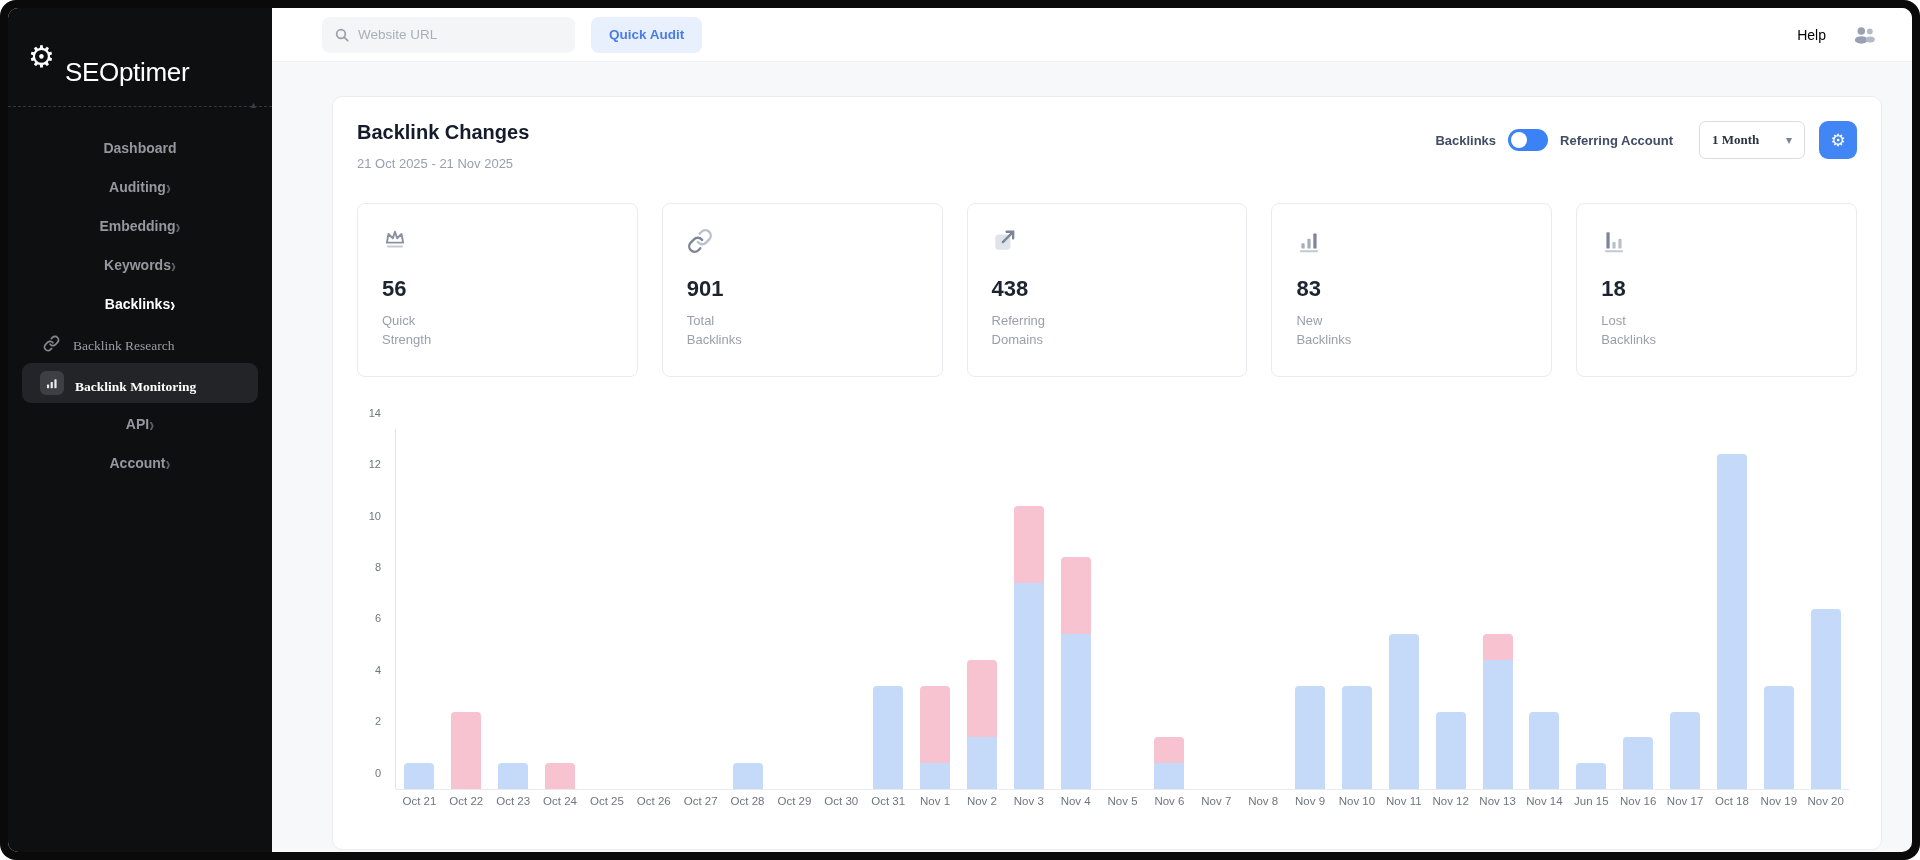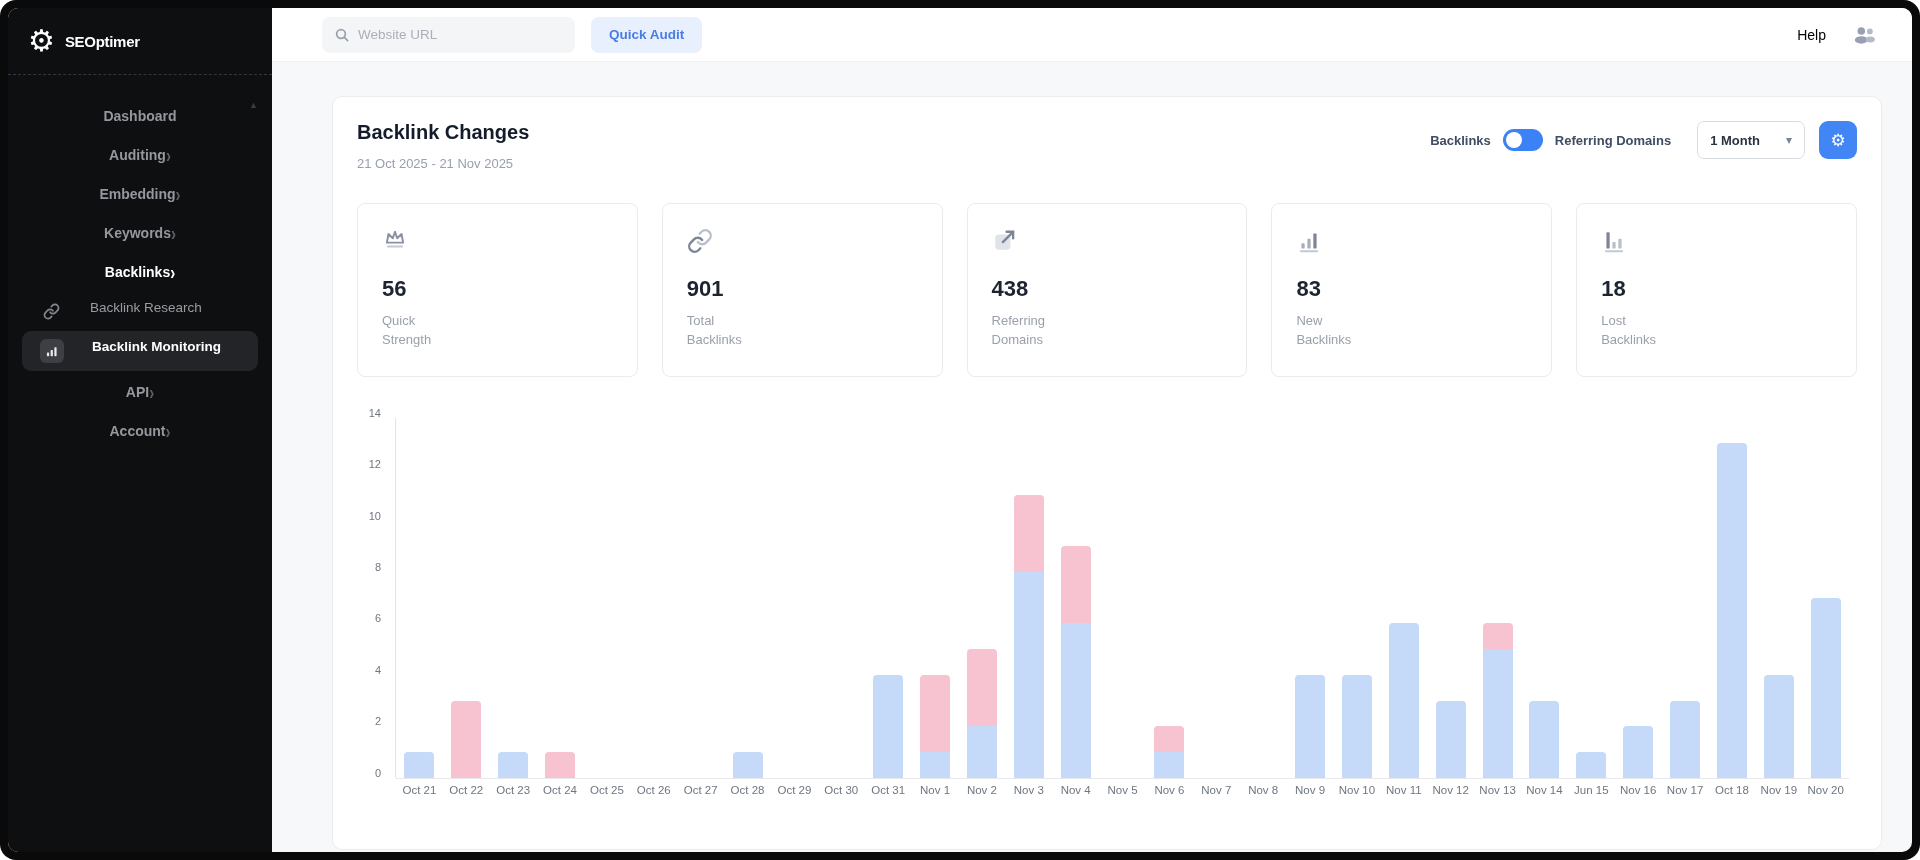--- a/index.html
+++ b/index.html
@@ -4,29 +4,29 @@
 <style>
   * { margin:0; padding:0; box-sizing:border-box; }
   body { background:#ffffff; font-family:"Liberation Sans","DejaVu Sans",sans-serif; }
   .frame { width:1920px; height:860px; background:#0a0a0b; border-radius:16px; padding:8px; }
   .app { width:100%; height:100%; border-radius:10px; overflow:hidden; display:flex; background:#f7f8f9; }
 
   
   .sidebar { width:264px; background:#0e0f11; flex:none; display:flex; flex-direction:column; position:relative; }
   .logo-row { display:flex; align-items:center; gap:10px; padding:18px 20px 16px 20px; }
   .logo-gear { color:#ffffff; font-size:30px; line-height:30px; }
-  .logo-text { color:#ffffff; font-size:15px; font-weight:700; letter-spacing:-0.3px; }
+  .logo-text { color:#ffffff; font-size:26px; font-weight:400; letter-spacing:-0.3px;margin-top:31px; }
   .side-sep { border-top:1px dashed #35363c; margin:2px 0 6px 0; }
   .collapse-arrow { position:absolute; top:92px; right:14px; color:#3c3d44; font-size:9px; }
   .nav { padding:16px 14px 0 14px; }
   .nav-item { display:flex; align-items:center; justify-content:center; padding:11px 14px; border-radius:8px; cursor:pointer; }
   .nav-item .lbl { color:#96979e; font-size:14px; font-weight:700; }
   .nav-item .chev { color:#5e5f66; font-size:15px; font-weight:700; transform:scaleY(1.3); }
   .nav-item.current .lbl, .nav-item.current .chev { color:#ffffff; }
-  .sub-item { display:flex; align-items:flex-start; gap:28px; padding:8px 14px 8px 18px; margin:1px 0; border-radius:9px; cursor:pointer; }
+  .sub-item { display:flex; align-items:flex-end; gap:11px; padding:8px 14px 8px 18px; margin:1px 0; border-radius:9px; cursor:pointer;font-family:Liberation Serif, serif; }
   .sub-item .lbl { color:#9b9ca3; font-size:13.5px; }
   .sub-item.active { background:#232428; }
   .sub-item.active .lbl { color:#ffffff; font-weight:700; }
   .sub-icon { width:22px; height:22px; display:flex; align-items:center; justify-content:center; flex:none; }
   .sub-chip { width:24px; height:24px; border-radius:6px; background:#3e3f45; display:flex; align-items:center; justify-content:center; flex:none; }
 
   
   .main { flex:1; display:flex; flex-direction:column; min-width:0; }
   .topbar { height:54px; background:#ffffff; border-bottom:1px solid #f0f1f3; display:flex; align-items:center; padding:0 36px 0 50px; flex:none; }
   .search-box { width:253px; height:36px; background:#f4f5f7; border-radius:8px; display:flex; align-items:center; gap:8px; padding:0 12px; }
@@ -40,37 +40,37 @@
   .content { flex:1; padding:34px 30px 2px 60px; min-height:0; }
   .card { background:#ffffff; border:1px solid #ececef; border-radius:10px; height:100%; padding:24px; position:relative; }
 
   .card-head { display:flex; align-items:flex-start; }
   .head-left .title { font-size:20px; font-weight:700; color:#141c2b; }
   .head-left .daterange { margin-top:12px; font-size:13px; color:#98a0ac; }
   .head-right { margin-left:auto; display:flex; align-items:center; gap:14px; }
   .toggle-label { font-size:13px; font-weight:700; color:#3f4c63; }
   .toggle { width:40px; height:22px; border-radius:11px; background:#3b82f6; position:relative; cursor:pointer; flex:none; margin:0 -2px; }
   .toggle .knob { position:absolute; left:3px; top:3px; width:16px; height:16px; border-radius:50%; background:#ffffff; }
-  .period-select { margin-left:12px; height:38px; min-width:106px; border:1px solid #d8dbe0; border-radius:7px; background:#ffffff; display:flex; align-items:center; justify-content:space-between; gap:26px; padding:0 12px; cursor:pointer; }
+  .period-select { margin-left:12px; height:38px; min-width:106px; border:1px solid #d8dbe0; border-radius:7px; background:#ffffff; display:flex; align-items:center; justify-content:space-between; gap:26px; padding:0 12px; cursor:pointer;font-family:Liberation Serif, serif; }
   .period-select .val { font-size:13px; font-weight:700; color:#2a3342; }
   .period-select .chev { color:#7a8494; font-size:12px; }
   .gear-btn { width:38px; height:38px; border:none; border-radius:9px; background:#4285f4; color:#ffffff; font-size:17px; cursor:pointer; display:flex; align-items:center; justify-content:center; }
 
   
   .stats-row { display:flex; gap:24px; margin-top:32px; }
   .stat-card { flex:1; border:1px solid #e9ebee; border-radius:8px; padding:22px 8px 26px 24px; background:#ffffff; }
   .stat-icon { height:28px; display:flex; align-items:flex-end; }
   .stat-value { margin-top:22px; font-size:22px; font-weight:700; color:#1c2430; }
   .stat-label { margin-top:10px; font-size:13px; color:#9aa0ab; line-height:1.45; }
 
   
   .chart { position:relative; margin-top:36px; height:400px; }
   .y-axis { position:absolute; left:0; top:0; width:28px; height:360px; }
   .y-tick { position:absolute; right:4px; transform:translateY(6px); font-size:11px; color:#6f7680; }
-  .plot { position:absolute; left:38px; right:8px; top:5px; height:360px; border-left:1px solid #e2e3e7; display:flex; align-items:flex-end; }
+  .plot { position:absolute; left:38px; right:8px; top:16px; height:360px; border-left:1px solid #e2e3e7; display:flex; align-items:flex-end; }
   .plot::after { content:""; position:absolute; left:0; right:0; bottom:-1px; height:1px; background:#e8e9ec; }
   .bar-slot { flex:1; display:flex; justify-content:center; align-items:flex-end; position:relative; height:100%; }
   .bar-stack { display:flex; flex-direction:column; justify-content:flex-end; width:30px; }
   .seg { width:30px; }
   .seg.rounded { border-radius:4px 4px 0 0; }
   .xlabel { position:absolute; top:366px; left:50%; transform:translateX(-50%); font-size:11.5px; color:#6e7680; white-space:nowrap; }
 </style>
 </head>
 <body>
 
@@ -172,21 +172,21 @@
           <div class="card-head">
             <div class="head-left">
               <div class="title">Backlink Changes</div>
               <div class="daterange">21 Oct 2025 - 21 Nov 2025</div>
             </div>
             <div class="head-right">
               <span class="toggle-label">Backlinks</span>
               <span class="toggle">
                   <span class="knob"></span>
                 </span>
-              <span class="toggle-label">Referring Domains</span>
+              <span class="toggle-label">Referring Account</span>
               <div class="period-select">
                 <span class="val">1 Month</span>
                 <span class="chev">▾</span>
               </div>
               <button class="gear-btn">
                   <span>⚙</span>
                 </button>
             </div>
           </div>
 

